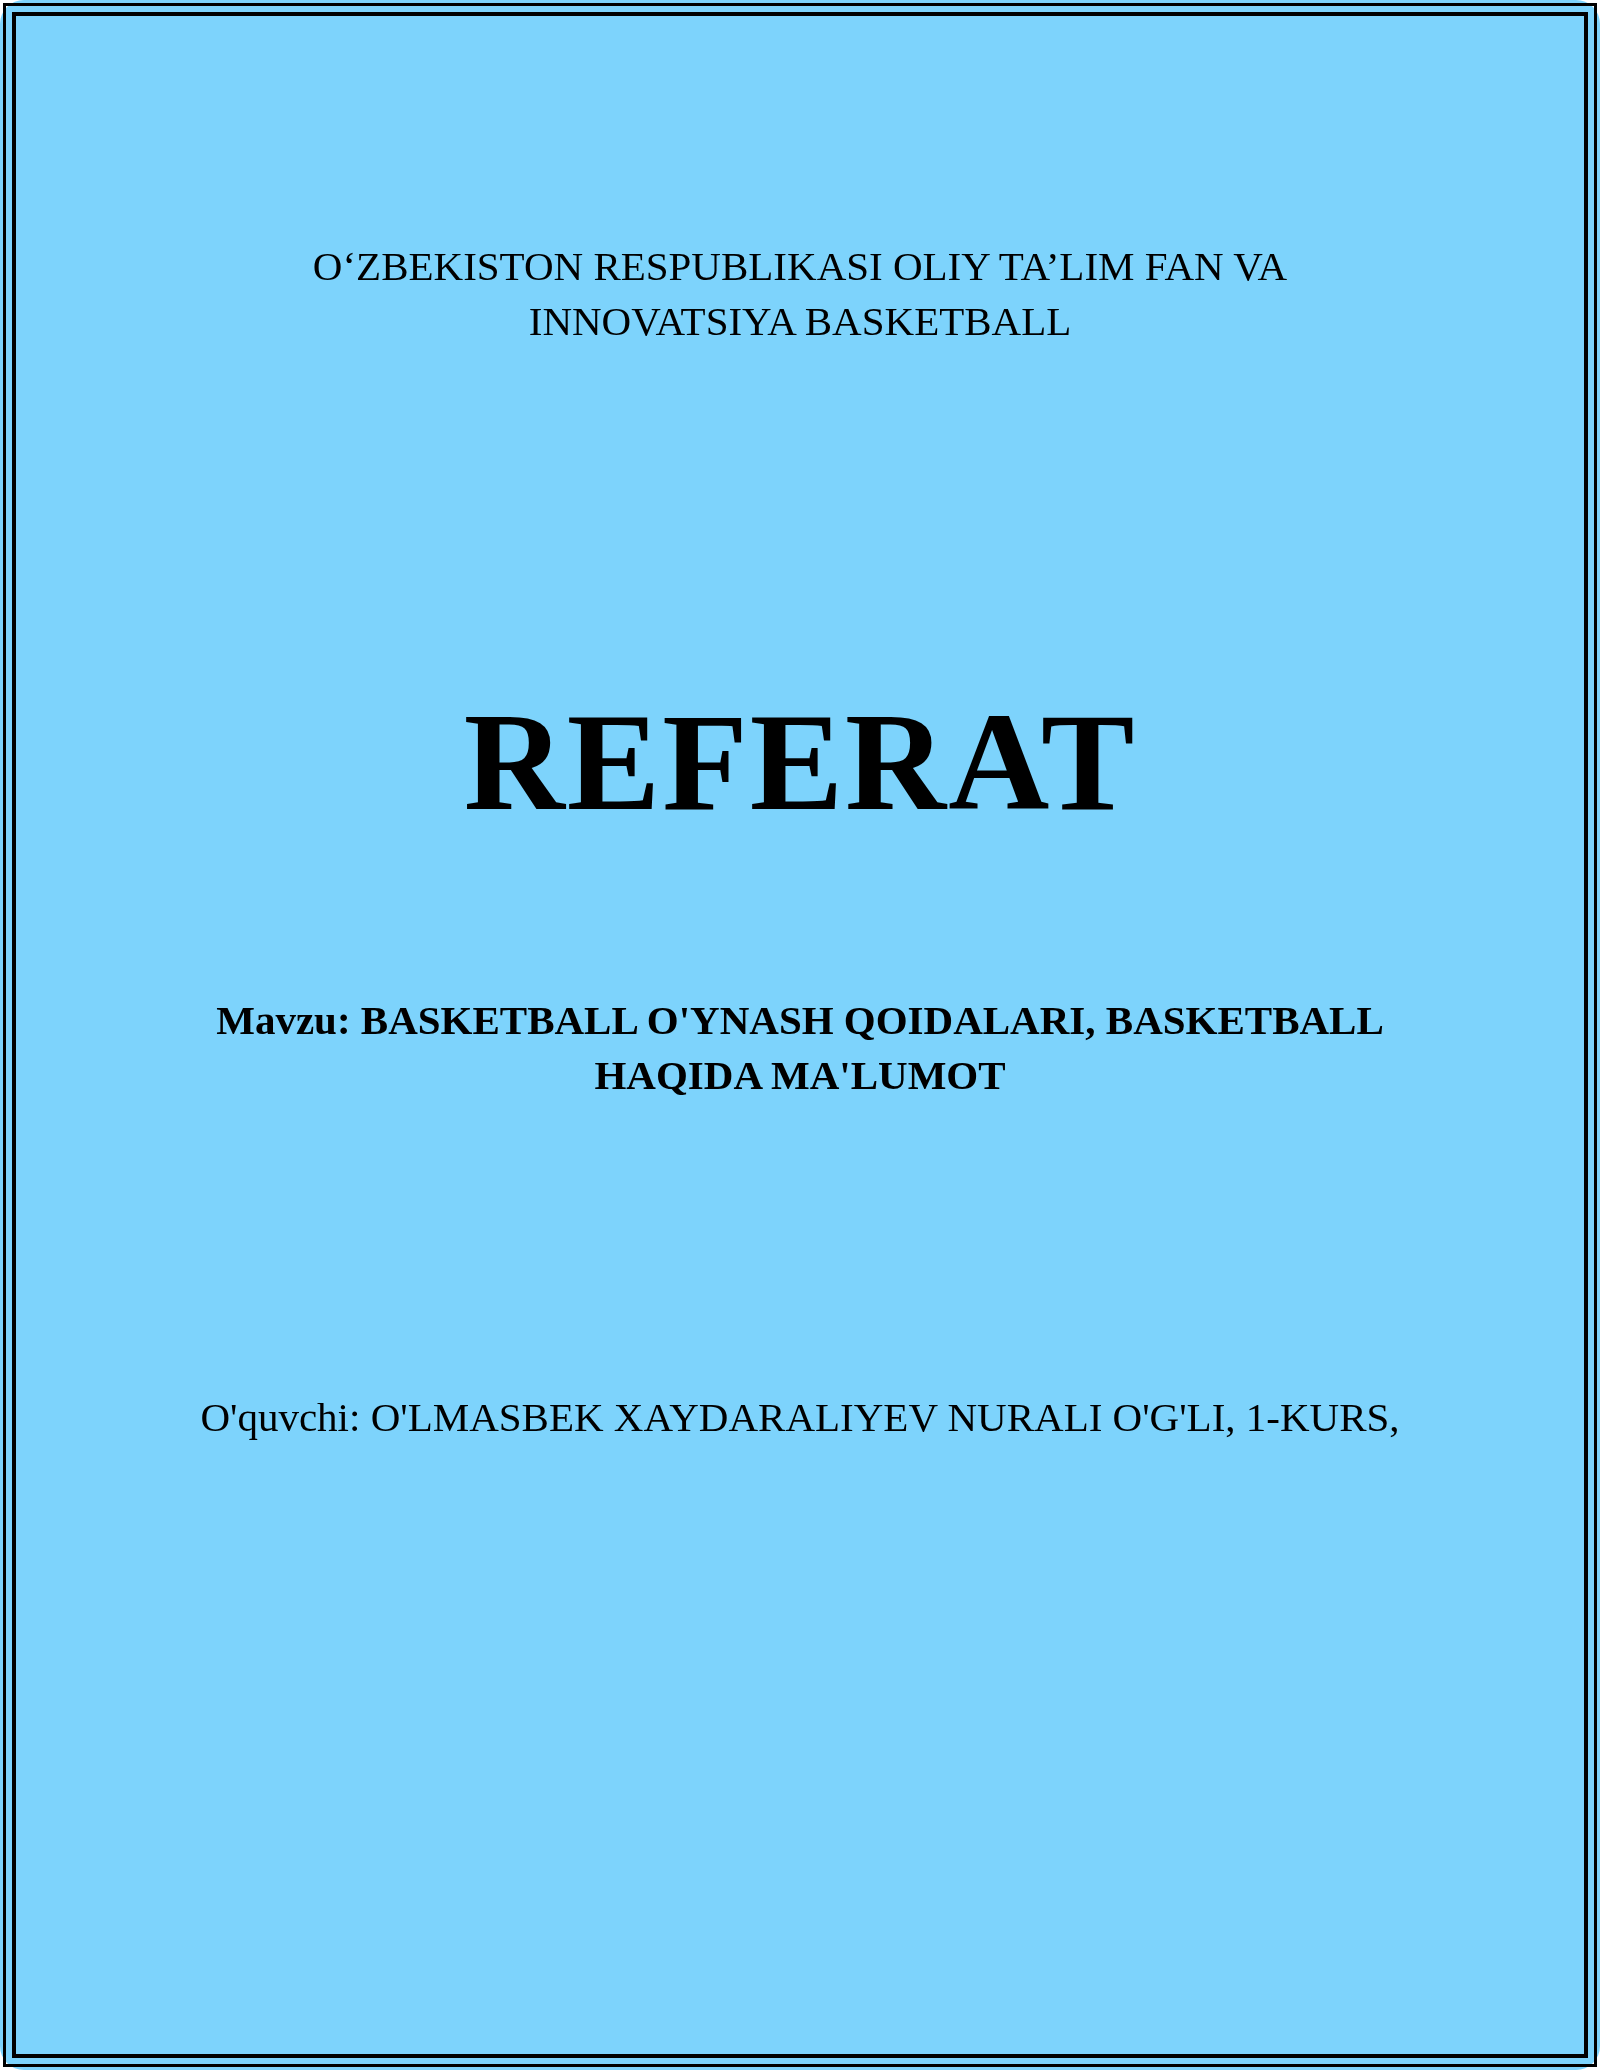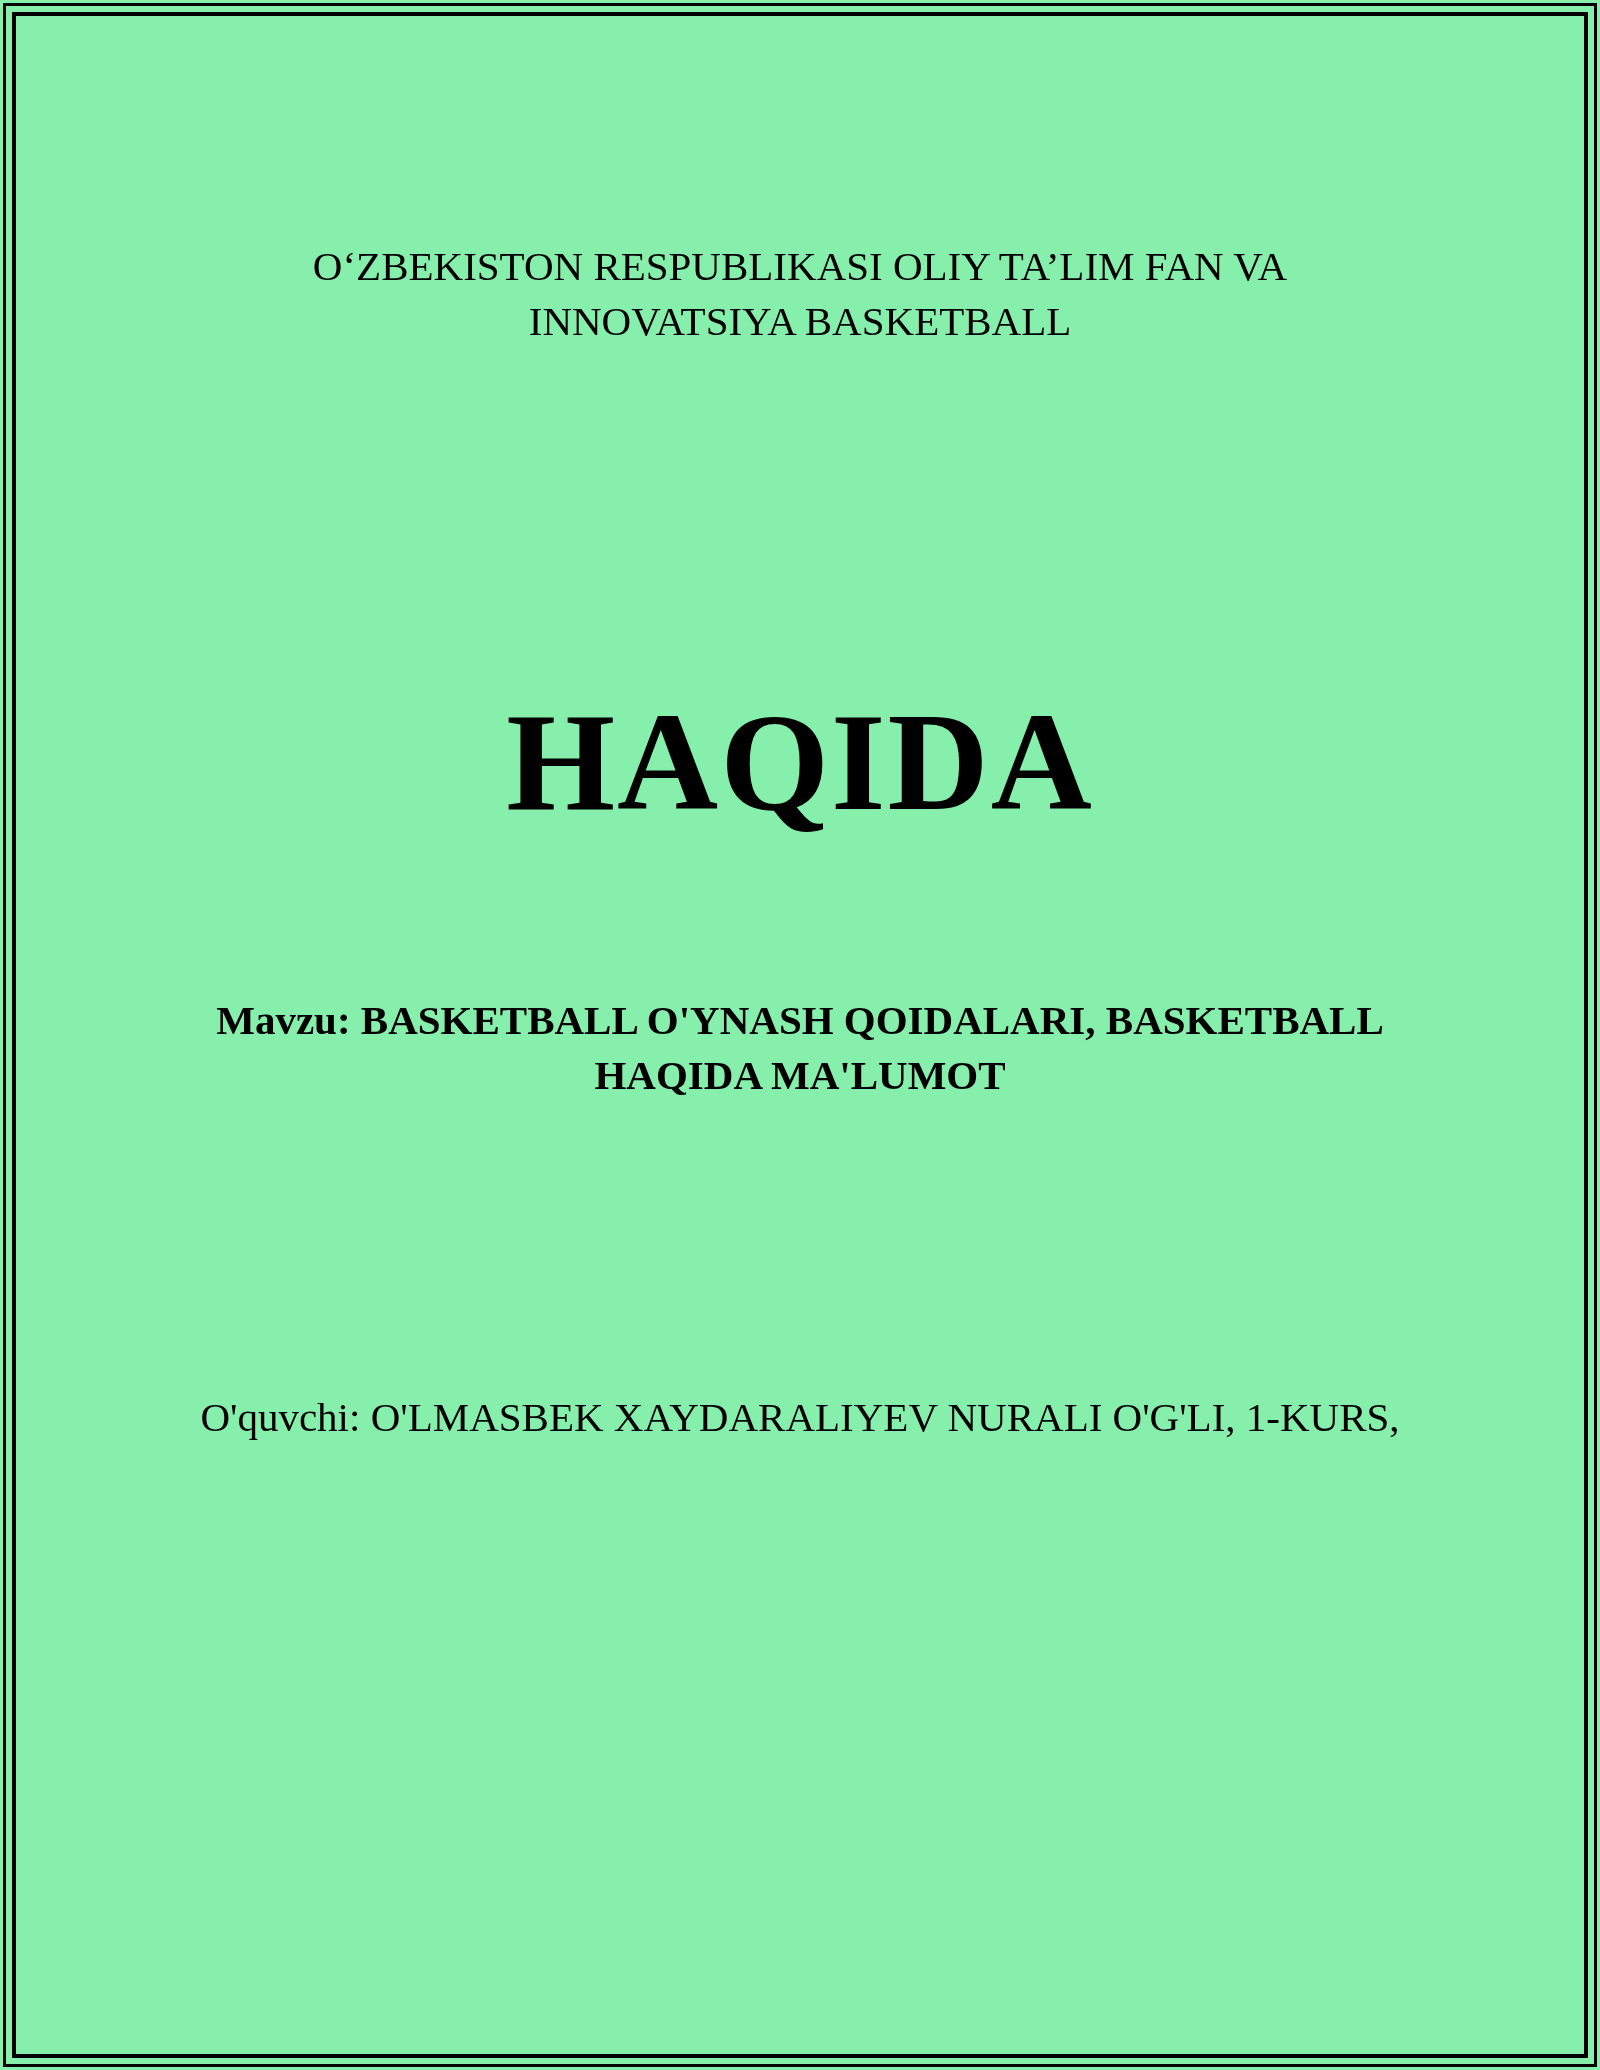--- a/index.html
+++ b/index.html
@@ -11,21 +11,22 @@
     height: 2070px;
     background: #ffffff;
     position: relative;
     font-family: "Liberation Serif", serif;
     color: #000000;
     overflow: hidden;
   }
   .page {
     position: absolute;
     inset: 0;
-    background: #86efac;
+    background: #7dd3fc;
+    border-radius: 24px;
   }
   .border-outer {
     position: absolute;
     top: 3px; left: 3px; right: 3px; bottom: 3px;
     border: 3px solid #000000;
     pointer-events: none;
   }
   .border-inner {
     position: absolute;
     top: 12px; left: 12px; right: 12px; bottom: 12px;
@@ -78,21 +79,21 @@
 <div class="page">
 
   <div class="border-outer"></div>
   <div class="border-inner"></div>
 
   <div class="centered-block ministry-header">
     <div>OʻZBEKISTON RESPUBLIKASI OLIY TA’LIM FAN VA</div>
     <div>INNOVATSIYA BASKETBALL</div>
   </div>
 
-  <h1 class="centered-block doc-title">HAQIDA</h1>
+  <h1 class="centered-block doc-title">REFERAT</h1>
 
   <div class="centered-block topic-section">
     <div>Mavzu: BASKETBALL O'YNASH QOIDALARI, BASKETBALL</div>
     <div>HAQIDA MA'LUMOT</div>
   </div>
 
   <div class="centered-block student-section">
     <div>O'quvchi: O'LMASBEK XAYDARALIYEV NURALI O'G'LI, 1-KURS,</div>
   </div>
 

